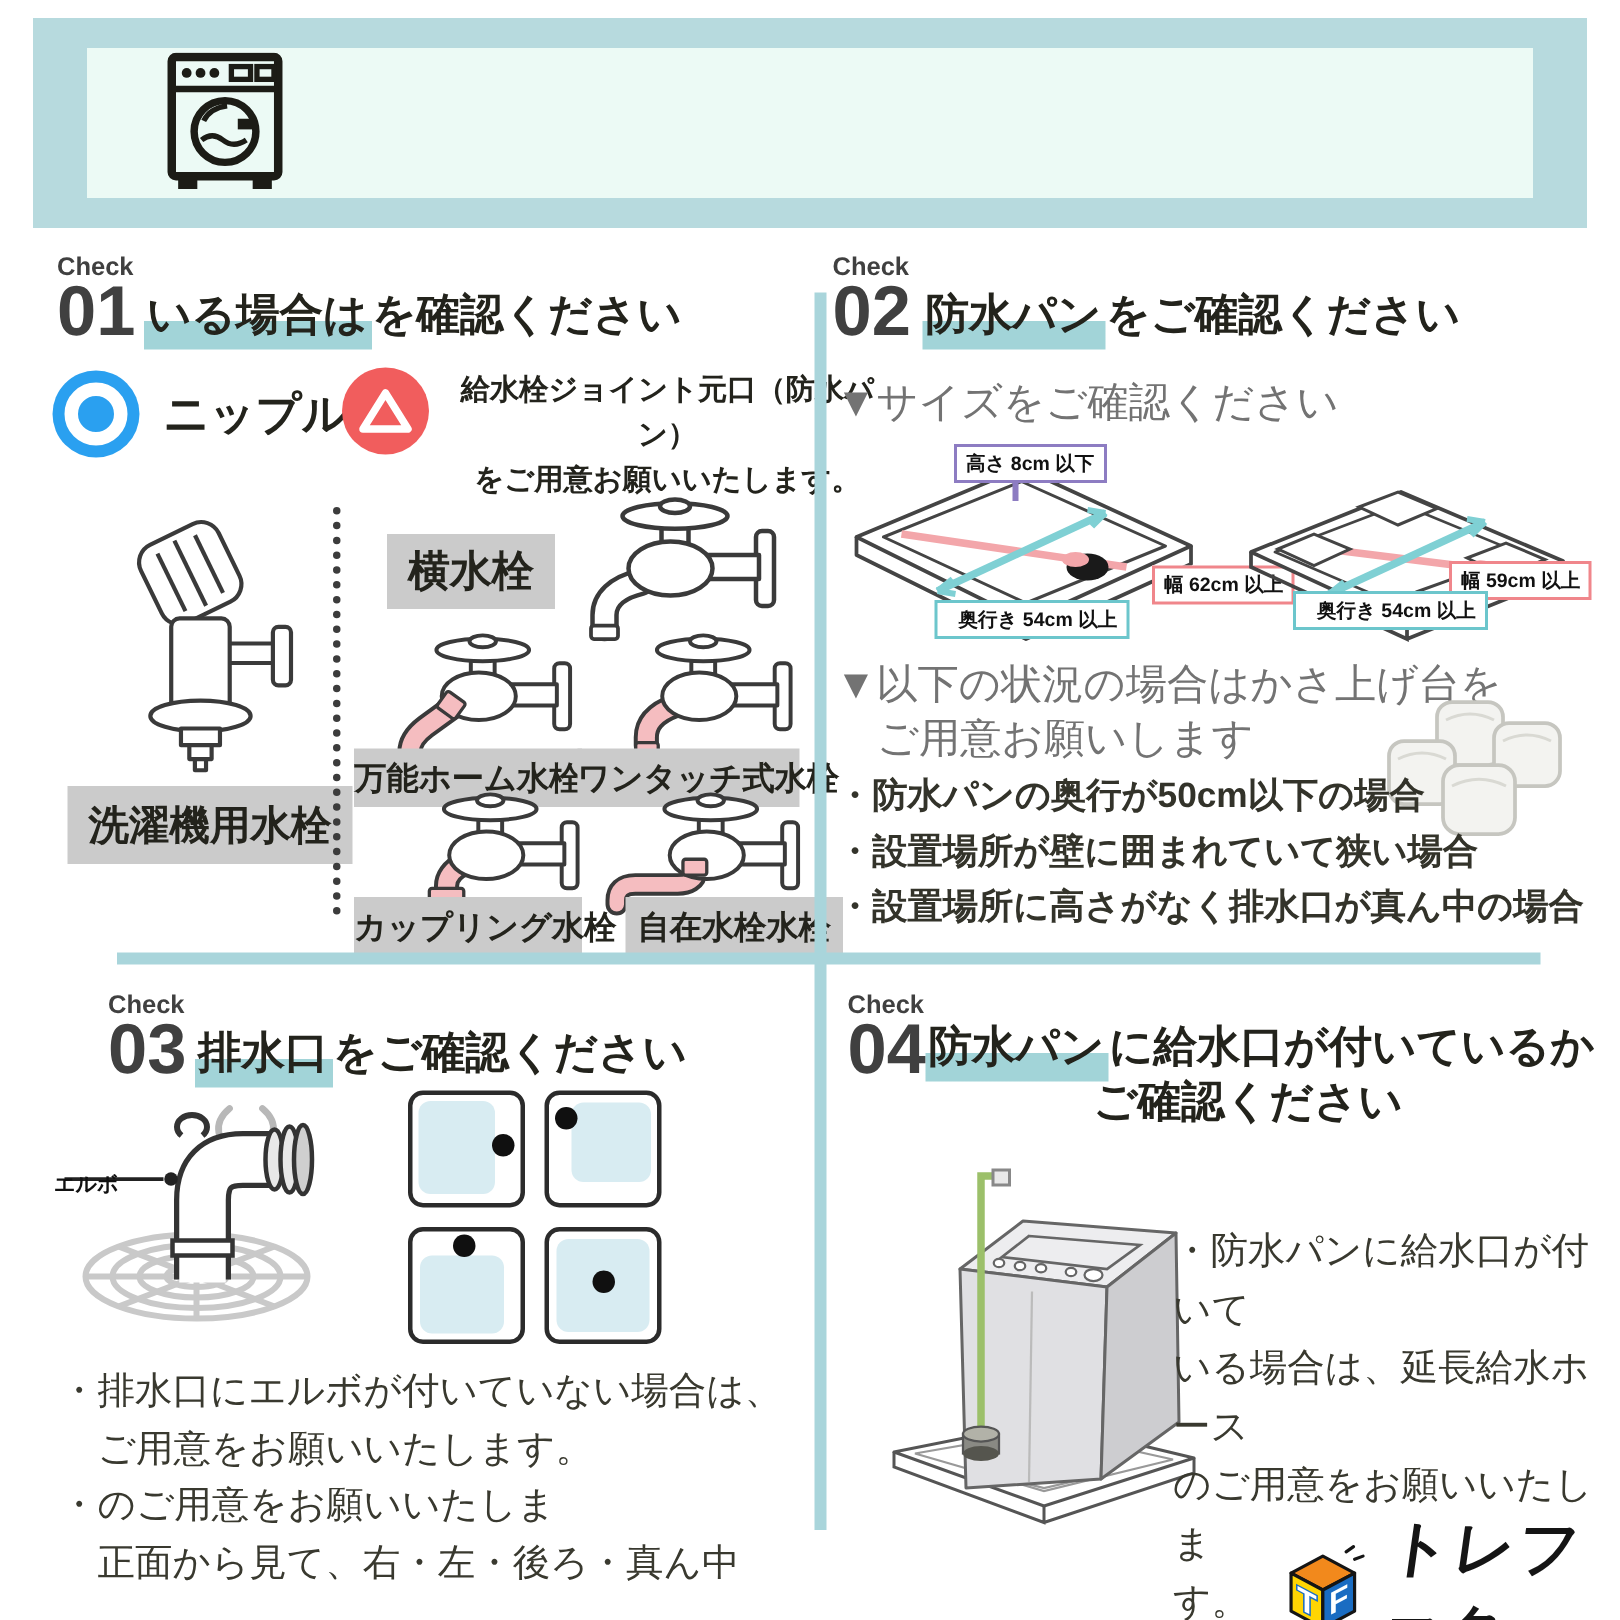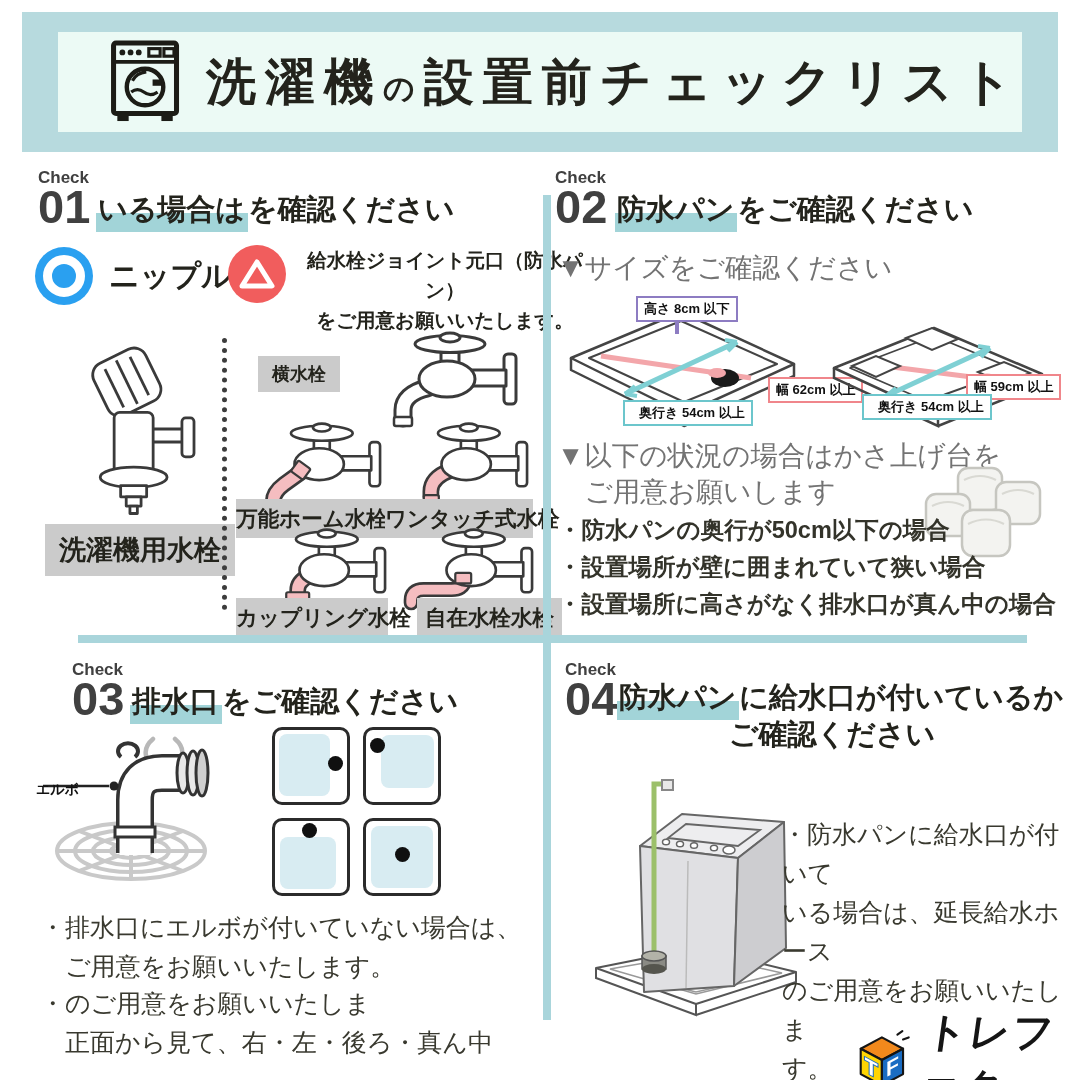--- a/index.html
+++ b/index.html
@@ -86,21 +86,20 @@
           <circle cx="26" cy="9.5" r="2.3" fill="#1c1c16"></circle>
         <rect x="34" y="6.5" width="9" height="6" fill="none" stroke="#1c1c16" stroke-width="2.5"></rect>
         <rect x="46" y="6.5" width="8" height="6" fill="none" stroke="#1c1c16" stroke-width="2.5"></rect>
         <circle cx="31" cy="37" r="14.5" fill="none" stroke="#1c1c16" stroke-width="3.5"></circle>
         <path d="M20 41 Q25 37 30 41 T41 41" fill="none" stroke="#1c1c16" stroke-width="2.5"></path>
         <path d="M21 32 Q24 26 32 25" fill="none" stroke="#1c1c16" stroke-width="2.5"></path>
         <rect x="37" y="31" width="7" height="5" fill="#1c1c16"></rect>
         <rect x="9" y="58" width="9" height="6" fill="#1c1c16"></rect>
         <rect x="44" y="58" width="9" height="6" fill="#1c1c16"></rect>
       </svg>
-      <div class="page-title"><span>洗濯機</span><span class="particle">の</span><span>設置前チェックリスト</span></div>
     </div>
   </div>
 
   <div class="check-head" style="left:38px;top:168px;width:500px;height:66px;">
     <div class="check-word">Check</div>
     <div class="check-num">01</div>
     <div class="check-title" style="left:58px;top:22px;"><span class="hl">いる場合は</span><span>を確認ください</span></div>
   </div>
 
   <div class="ok-row">
@@ -133,21 +132,21 @@
       <ellipse cx="76" cy="150" rx="36" ry="11"></ellipse>
       <rect x="62" y="159" width="28" height="12"></rect>
       <rect x="68" y="171" width="16" height="10"></rect>
       <rect x="72" y="181" width="8" height="8"></rect>
     </g>
   </svg>
   <div class="glabel" style="left:45px;top:524px;font-size:27px;padding:8px 14px;">洗濯機用水栓</div>
 
   <div class="dotted-sep"></div>
 
-  <div class="glabel" style="left:258px;top:356px;font-size:18px;padding:6px 14px;">横水栓</div>
+  <div class="glabel" style="left:258px;top:356px;font-size:28px;padding:6px 14px;">横水栓</div>
   <svg style="position:absolute;left:355px;top:328px;" width="170" height="105" viewBox="0 0 170 105">
     <path d="M72 60 C56 64 48 72 48 82 L48 90" stroke="#3a3a3a" stroke-width="19" fill="none" stroke-linecap="round"></path>
     <path d="M72 60 C56 64 48 72 48 82 L48 90" stroke="#fff" stroke-width="13" fill="none" stroke-linecap="round"></path>
     <use href="#faucet-base"></use>
     <rect x="39" y="89" width="18" height="9" rx="2" fill="#fff" stroke="#3a3a3a" stroke-width="2.5"></rect>
   </svg>
 
   <svg style="position:absolute;left:238px;top:418px;" width="150" height="95" viewBox="0 0 170 105">
     <path d="M74 58 L52 74 C44 80 40 86 40 93" stroke="#3a3a3a" stroke-width="19" fill="none" stroke-linecap="round"></path>
     <path d="M74 58 L52 74 C44 80 40 86 40 93" stroke="#f5bdc0" stroke-width="13" fill="none" stroke-linecap="round"></path>

